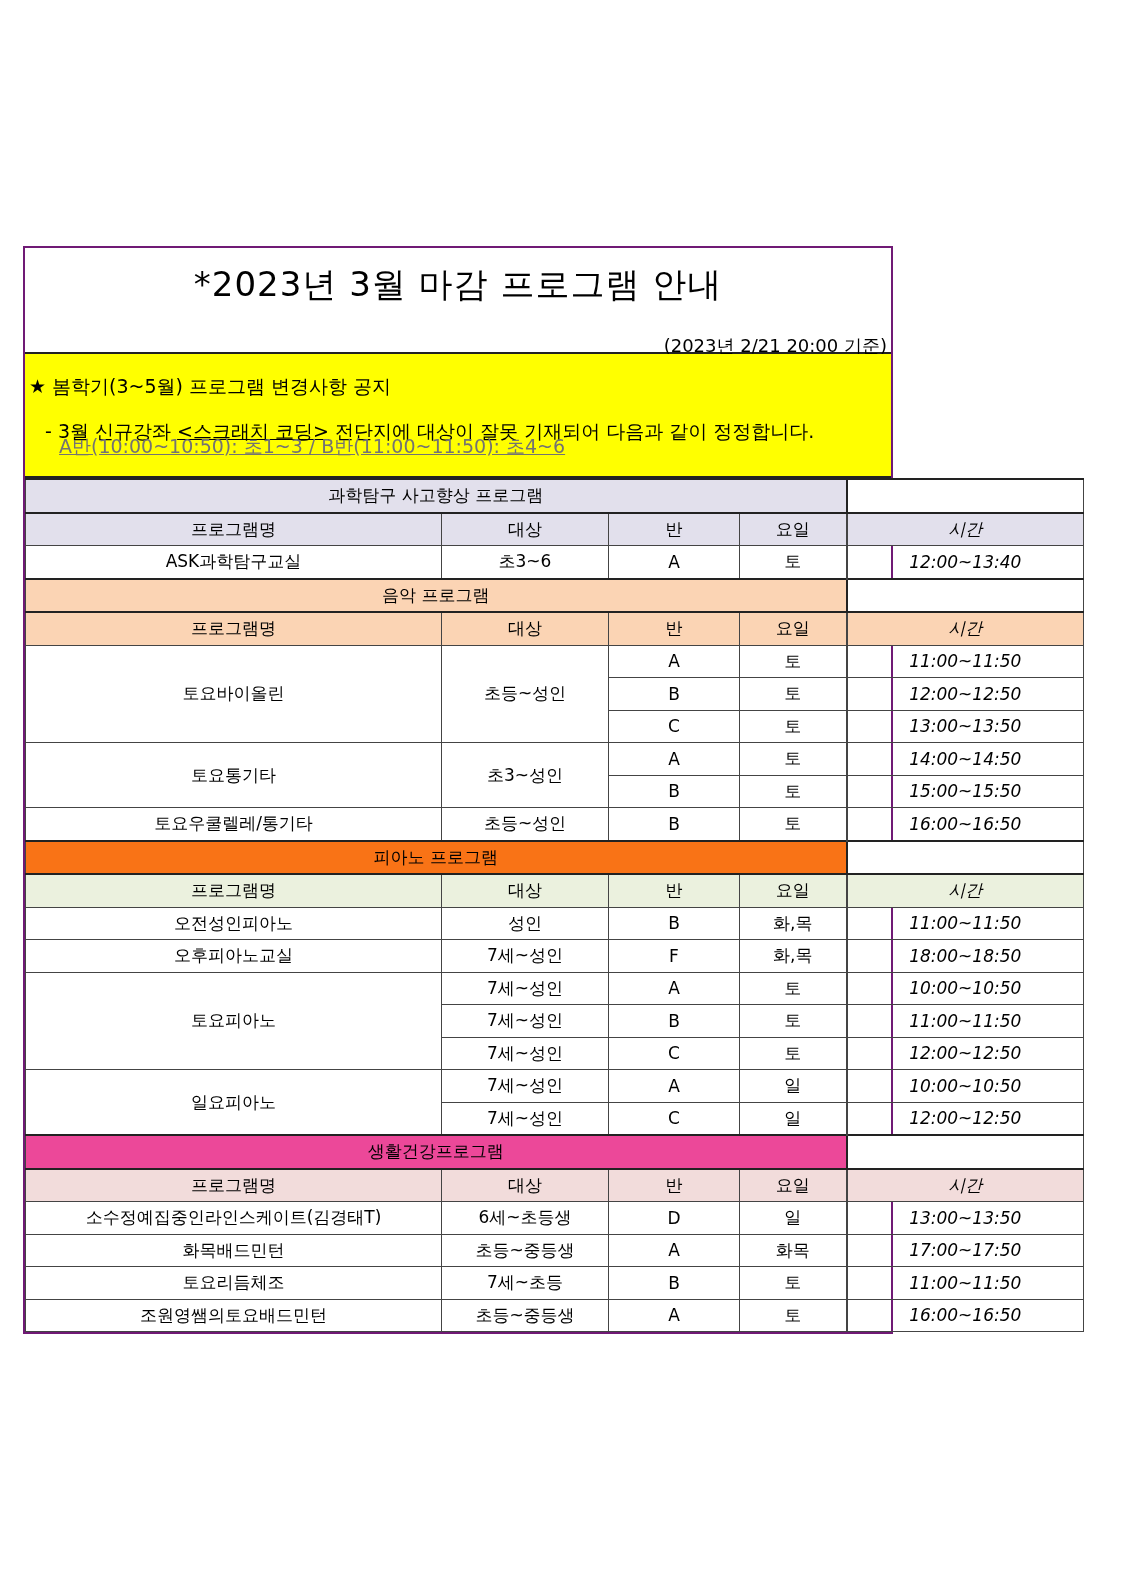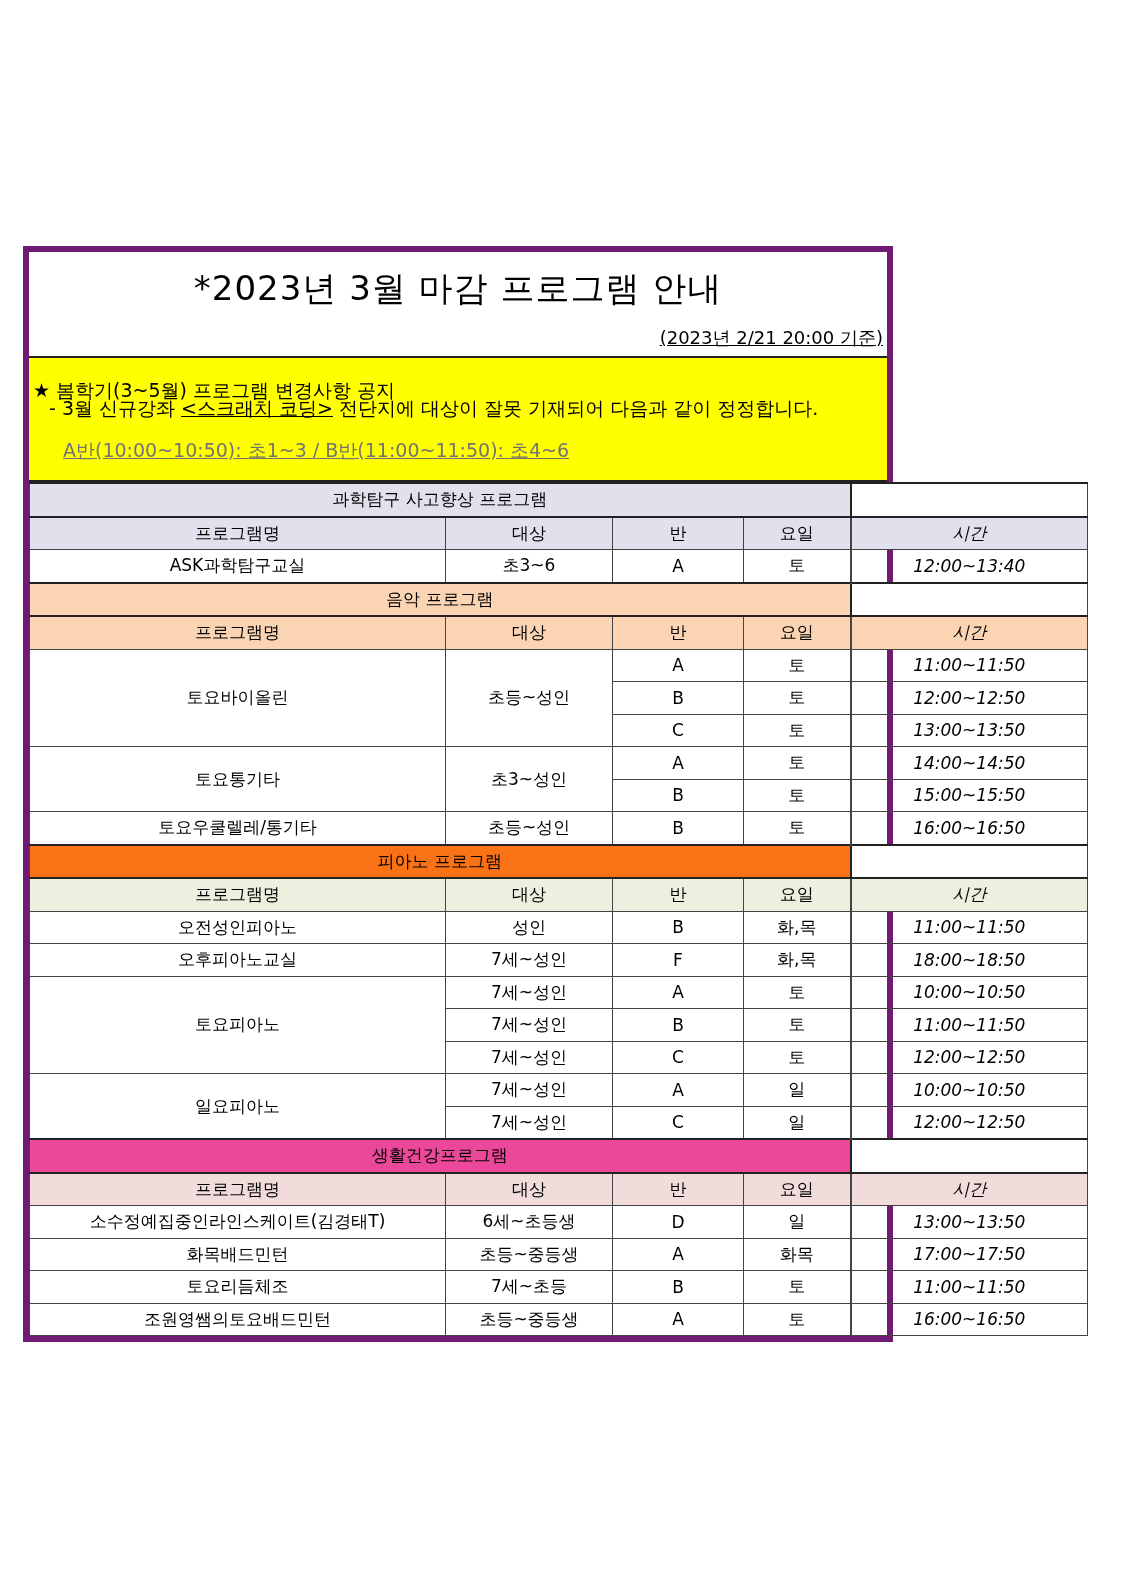--- a/index.html
+++ b/index.html
@@ -1,23 +1,23 @@
 <!DOCTYPE html>
 <html><head>
 <meta charset="utf-8">
 <style>
   html, body { margin:0; padding:0; background:#ffffff; }
   body { width:1122px; height:1587px; position:relative; font-family:"DejaVu Sans","Liberation Sans",sans-serif; color:#000; }
-  .sheet { position:absolute; left:23px; top:246px; width:870px; border:6px solid #701a75; box-sizing:border-box; }
+  .sheet { position:absolute; left:23px; top:246px; width:870px; border:2px solid #701a75; box-sizing:border-box; }
   .title-box { height:104px; position:relative; border-bottom:2px solid #222; background:#fff; }
   .title { position:absolute; left:0; right:0; top:14px; text-align:center; font-size:34px; letter-spacing:1px; }
-  .basis { position:absolute; right:4px; top:74px; font-size:18px; text-decoration:underline; }
+  .basis { position:absolute; right:4px; top:86px; font-size:18px; }
   .notice { height:122px; background:#ffff00; border-bottom:2px solid #222; position:relative; font-size:19px;text-decoration:underline; }
   .notice .l1 { position:absolute; left:4px; top:20px; }
-  .notice .l2 { position:absolute; left:20px; top:38px; }
+  .notice .l2 { position:absolute; left:20px; top:65px; }
   .notice .l2 .u { text-decoration:underline; }
   .notice .l3 { position:absolute; left:34px; top:80px; color:#737373; text-decoration:underline; }
   table { border-collapse:collapse; width:100%; table-layout:fixed; font-size:17px; }
   td { border:1px solid #444; height:31.5px; padding:0; text-align:center; vertical-align:middle; white-space:nowrap; }
   tr.section td.sec { border-top:2px solid #222; border-bottom:2px solid #222; }
   tr.section td.blank { background:#fff; border-top:2px solid #222; border-bottom:2px solid #222; border-left:2px solid #222; }
   td.c5 { border-left:2px solid #444;font-style:italic; }
 </style>
 </head>
 <body>

